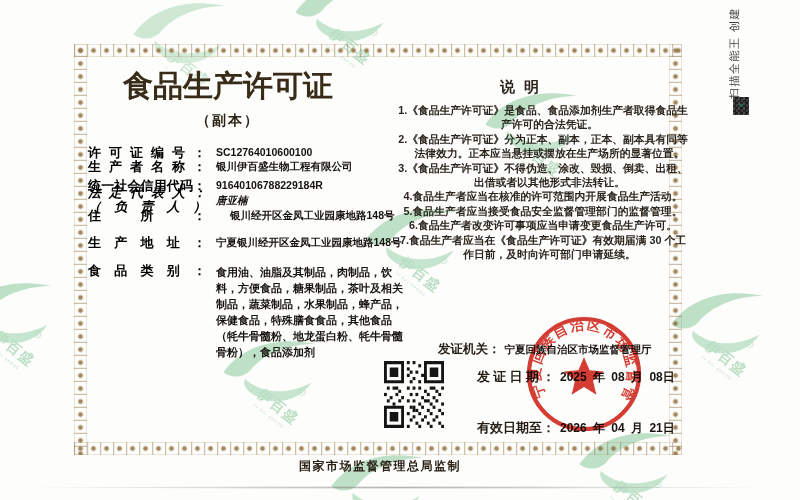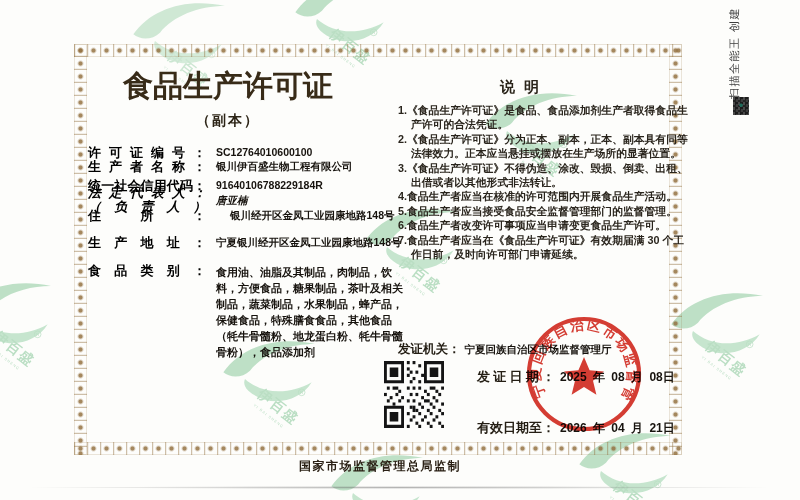--- a/index.html
+++ b/index.html
@@ -64,25 +64,25 @@
 
   
   .notes-heading{
     position:absolute;left:396px;top:78px;width:256px;text-align:center;
     font-size:15px;font-weight:bold;color:#2a241a;letter-spacing:9px;
   }
   .notes{
     position:absolute;left:398px;top:103px;width:290px;
     font-size:10.8px;line-height:14.4px;font-weight:bold;color:#2a251d;
   }
-  .note-item{padding-left:13px;text-indent:-13px;}
+  .note-item{padding-left:13px;text-indent:-13px;text-align:center;}
 
   
   .authority-row{position:absolute;left:398px;top:339px;}
-  .authority-label{font-size:12.5px;font-weight:bold;color:#241e14;}
+  .authority-label{font-size:12.5px;font-weight:bold;color:#241e14;margin-left:40px;}
   .authority-value{font-size:10.5px;font-weight:bold;color:#17130e;margin-left:4px;}
   .date-row{position:absolute;left:477px;display:flex;align-items:baseline;}
   .row-issue{top:368px;} .row-valid{top:419px;}
   .date-label{
     flex:none;width:78px;display:inline-block;font-size:13px;font-weight:bold;color:#241e14;
     text-align:justify;text-align-last:justify;white-space:nowrap;
   }
   .date-value{margin-left:5px;font-size:12px;font-weight:bold;color:#17130e;word-spacing:3px;white-space:nowrap;}
 
   .qr{position:absolute;left:384px;top:361px;width:60px;height:67px;}

